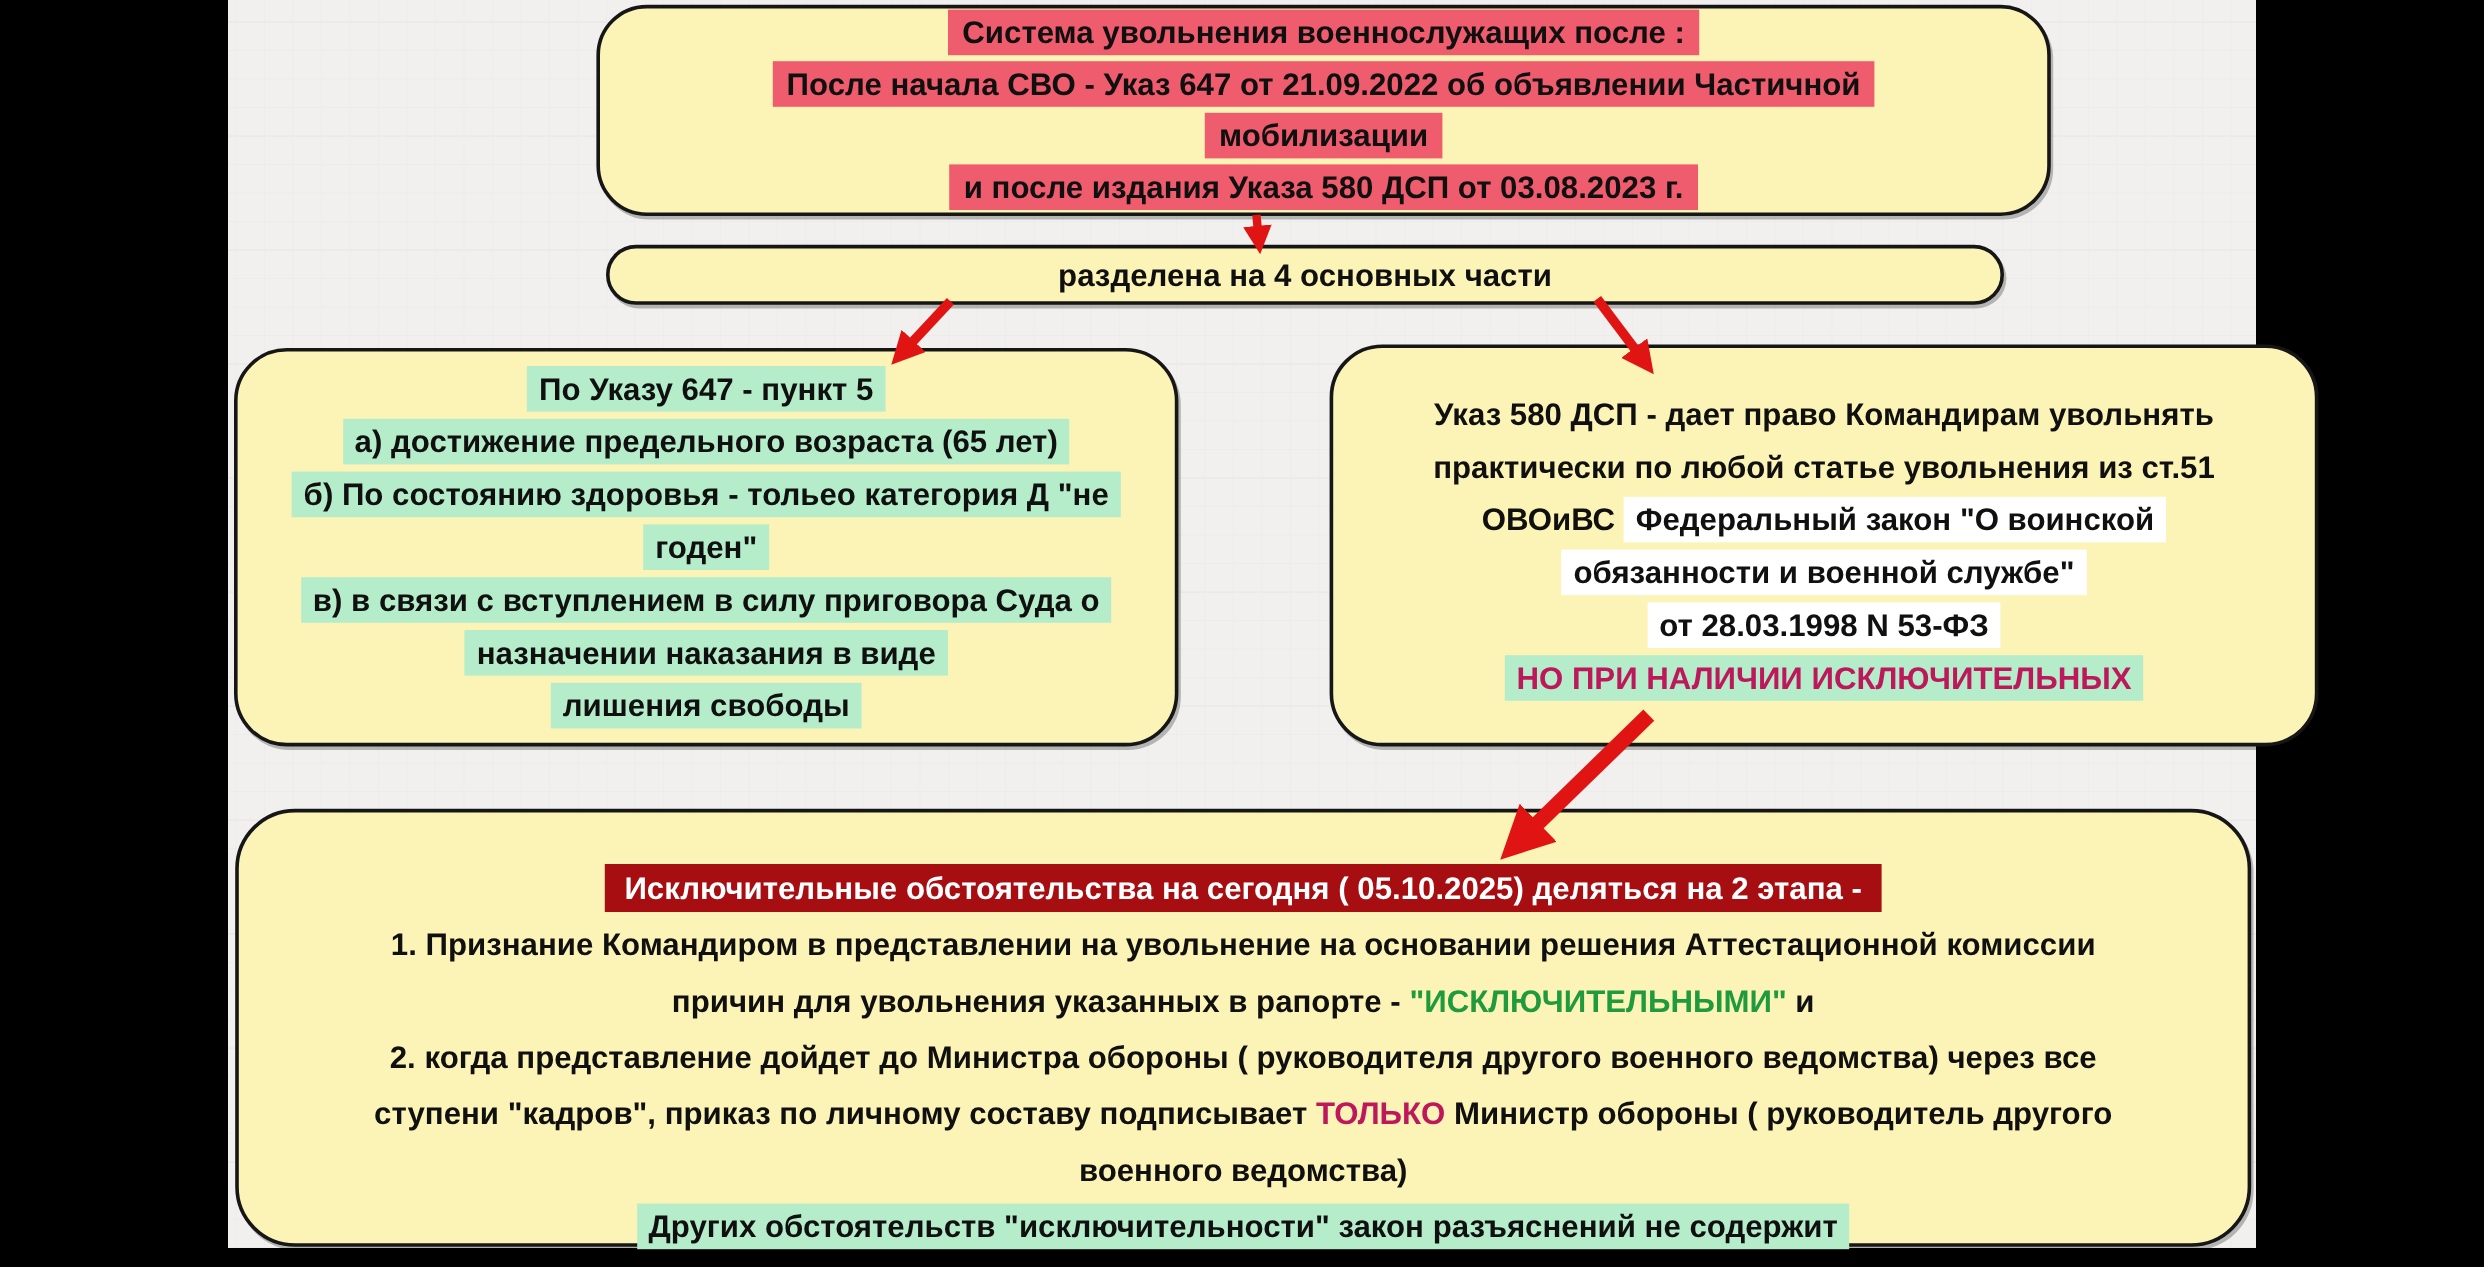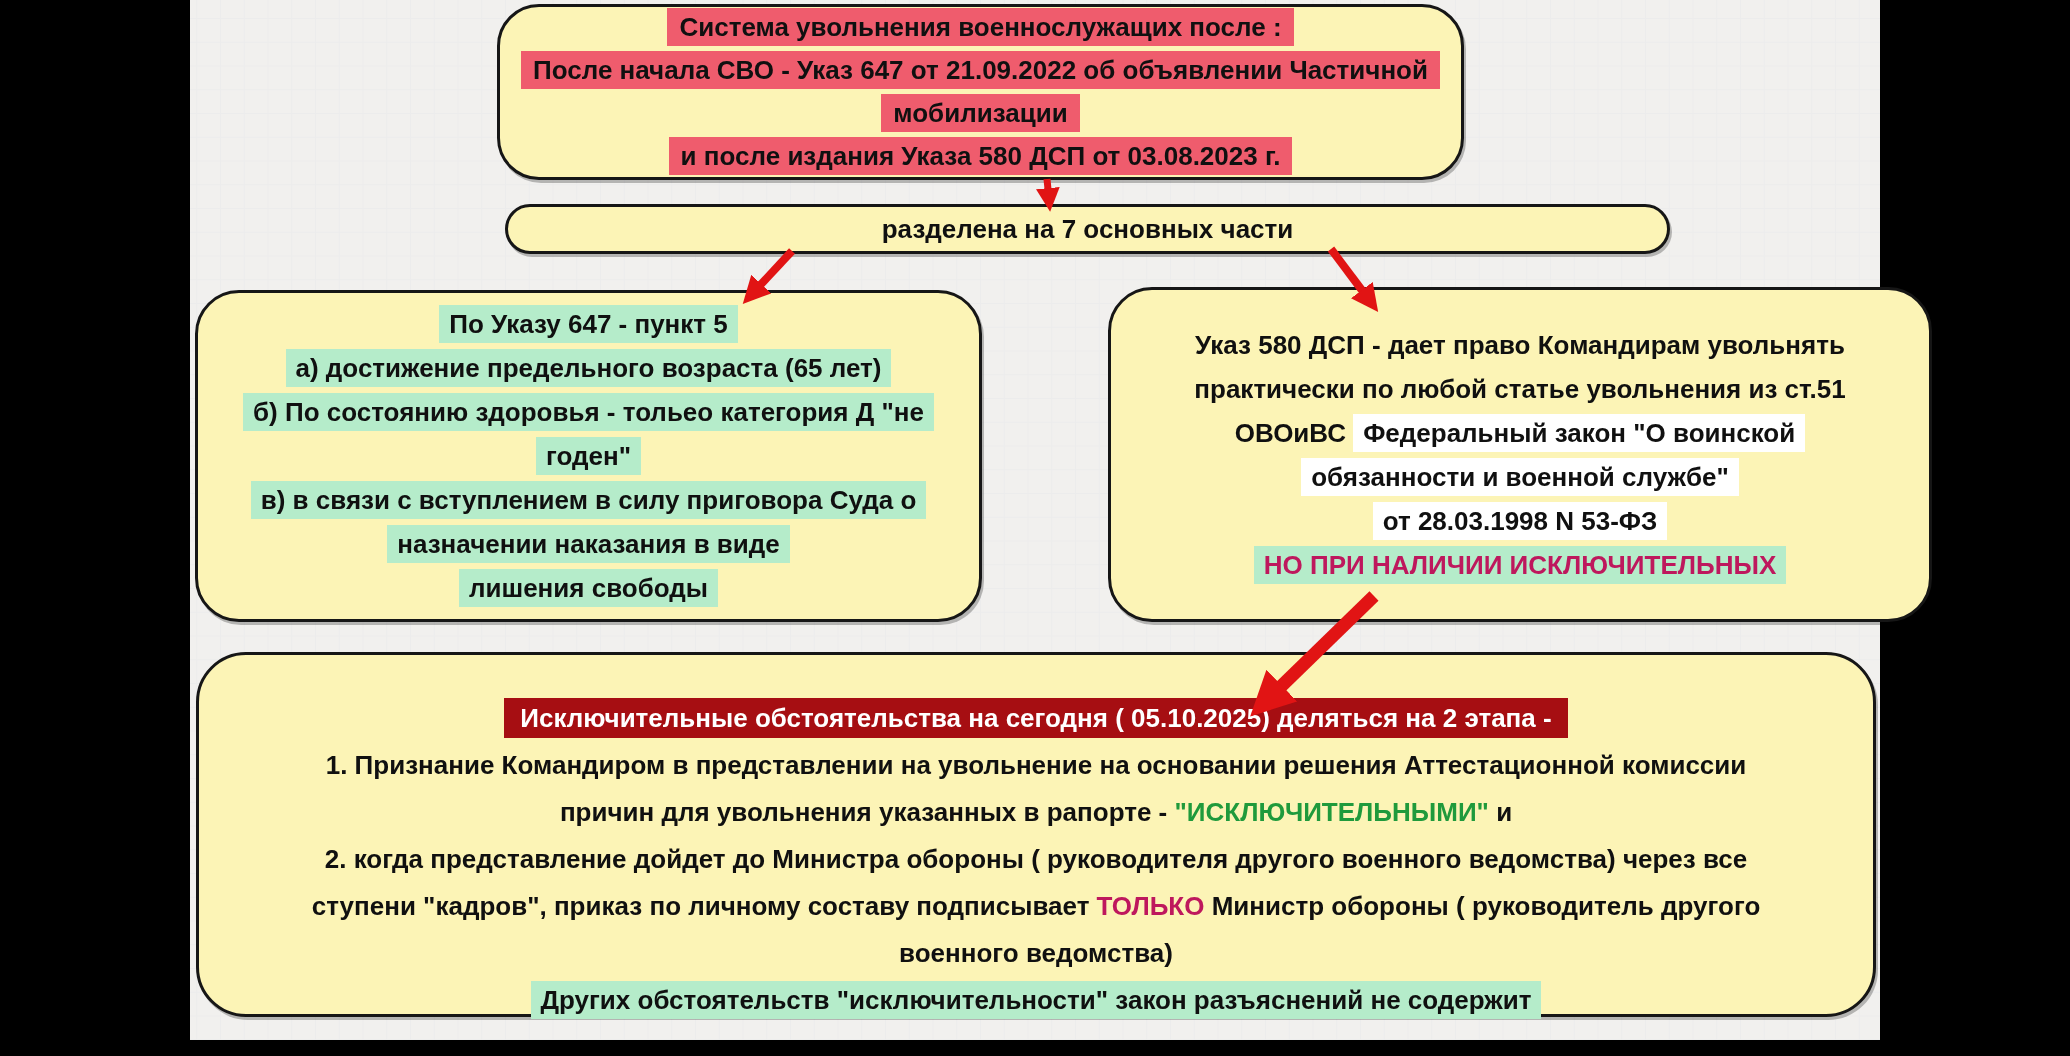--- a/index.html
+++ b/index.html
@@ -25,25 +25,25 @@
   }
   .ybox{
     position:absolute;
     background:#fcf4b6;
     border:3px solid #161616;
     box-sizing:border-box;
     display:flex;flex-direction:column;justify-content:center;
     text-align:center;
     box-shadow:2px 3px 0 rgba(0,0,0,0.25);
   }
-  #top-box{left:497px;top:4px;width:967px;height:176px;border-radius:42px;font-size:26px;line-height:33px;}
+  #top-box{left:497px;top:4px;width:1212px;height:176px;border-radius:42px;font-size:26px;line-height:33px;}
   #divider-box{left:505px;top:204px;width:1165px;height:50px;border-radius:26px;font-size:26px;}
   #left-box{left:195px;top:290px;width:787px;height:332px;border-radius:44px;font-size:26px;line-height:34px;}
   #right-box{left:1108px;top:287px;width:824px;height:335px;border-radius:44px;font-size:26px;line-height:34px;}
-  #bottom-box{left:196px;top:652px;width:1680px;height:365px;border-radius:50px;font-size:26px;line-height:35px;justify-content:flex-start;padding-top:40px;}
+  #bottom-box{left:196px;top:674px;width:1680px;height:365px;border-radius:50px;font-size:26px;line-height:35px;justify-content:flex-start;padding-top:40px;}
   .ln{padding:5px 0;}
   #bottom-box .ln{padding:6px 0;}
   .hl-red{background:#ef5c6d;padding:4px 12px;}
   .hl-green{background:#b5ecca;padding:4px 10px;}
   .hl-white{background:#ffffff;padding:4px 10px;}
   .txt-darkred{color:#be185d;}
   .txt-green{color:#1f9a3c;}
   .hdr{background:#a60e12;color:#ffffff;padding:5px 16px;}
   #arrows{position:absolute;left:0;top:0;pointer-events:none;z-index:10;}
   .ar{stroke:#e11414;marker-end:url(#ah);}
@@ -55,21 +55,21 @@
   <div id="canvas"></div>
 
   <div class="ybox" id="top-box">
     <div class="ln"><span class="hl-red">Система увольнения военнослужащих после :</span></div>
     <div class="ln"><span class="hl-red">После начала СВО - Указ 647 от 21.09.2022 об объявлении Частичной</span></div>
     <div class="ln"><span class="hl-red">мобилизации</span></div>
     <div class="ln"><span class="hl-red">и после издания Указа 580 ДСП от 03.08.2023  г.</span></div>
   </div>
 
   <div class="ybox" id="divider-box">
-    <div class="ln">разделена на 7 основных части</div>
+    <div class="ln">разделена на 4 основных части</div>
   </div>
 
   <div class="ybox" id="left-box">
     <div class="ln"><span class="hl-green">По Указу 647 - пункт 5</span></div>
     <div class="ln"><span class="hl-green">а) достижение предельного возраста (65 лет)</span></div>
     <div class="ln"><span class="hl-green">б) По состоянию здоровья - тольео категория Д "не</span></div>
     <div class="ln"><span class="hl-green">годен"</span></div>
     <div class="ln"><span class="hl-green">в) в связи с вступлением в силу приговора Суда о</span></div>
     <div class="ln"><span class="hl-green">назначении наказания в виде</span></div>
     <div class="ln"><span class="hl-green">лишения свободы</span></div>

